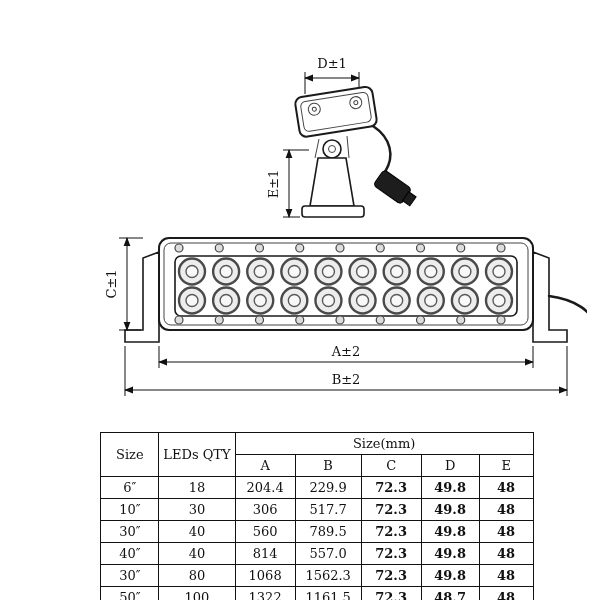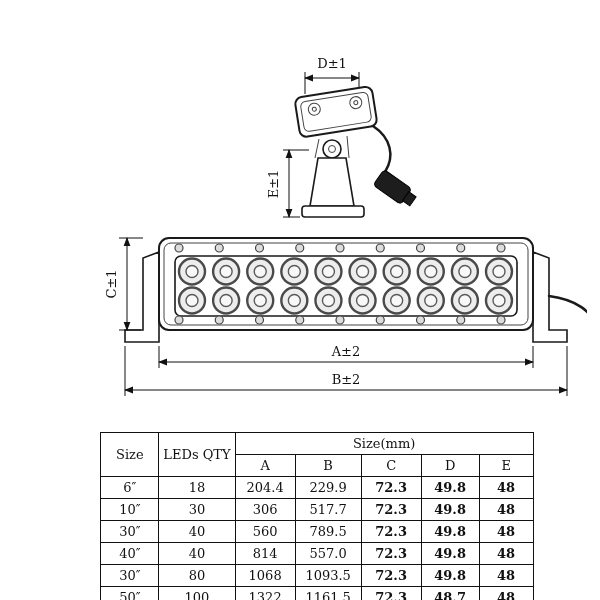--- a/index.html
+++ b/index.html
@@ -218,21 +218,21 @@
           <td>814</td>
           <td>557.0</td>
           <td class="bold">72.3</td>
           <td class="bold">49.8</td>
           <td class="bold">48</td>
         </tr>
         <tr>
           <td>30″</td>
           <td>80</td>
           <td>1068</td>
-          <td>1093.5</td>
+          <td>1562.3</td>
           <td class="bold">72.3</td>
           <td class="bold">49.8</td>
           <td class="bold">48</td>
         </tr>
         <tr>
           <td>50″</td>
           <td>100</td>
           <td>1322</td>
           <td>1161.5</td>
           <td class="bold">72.3</td>

